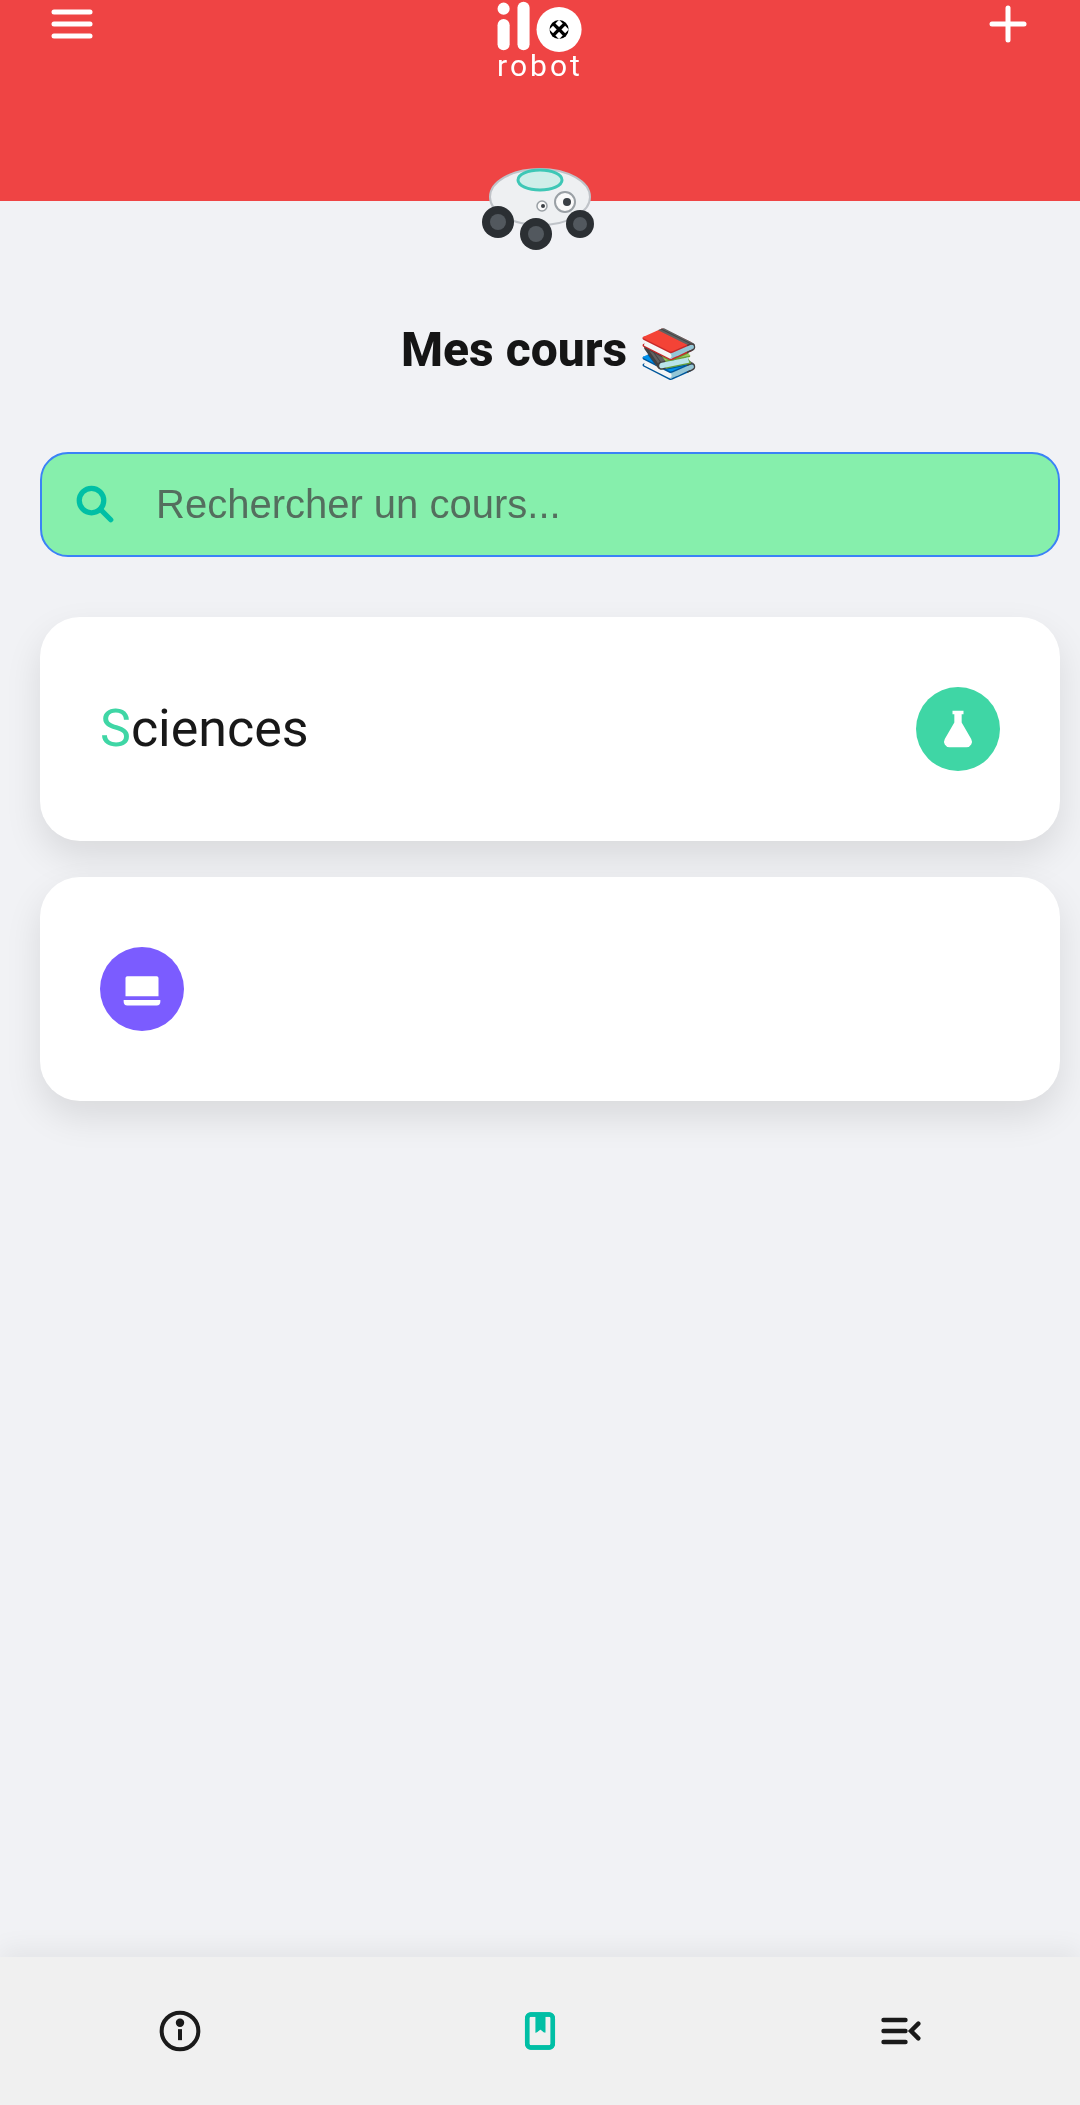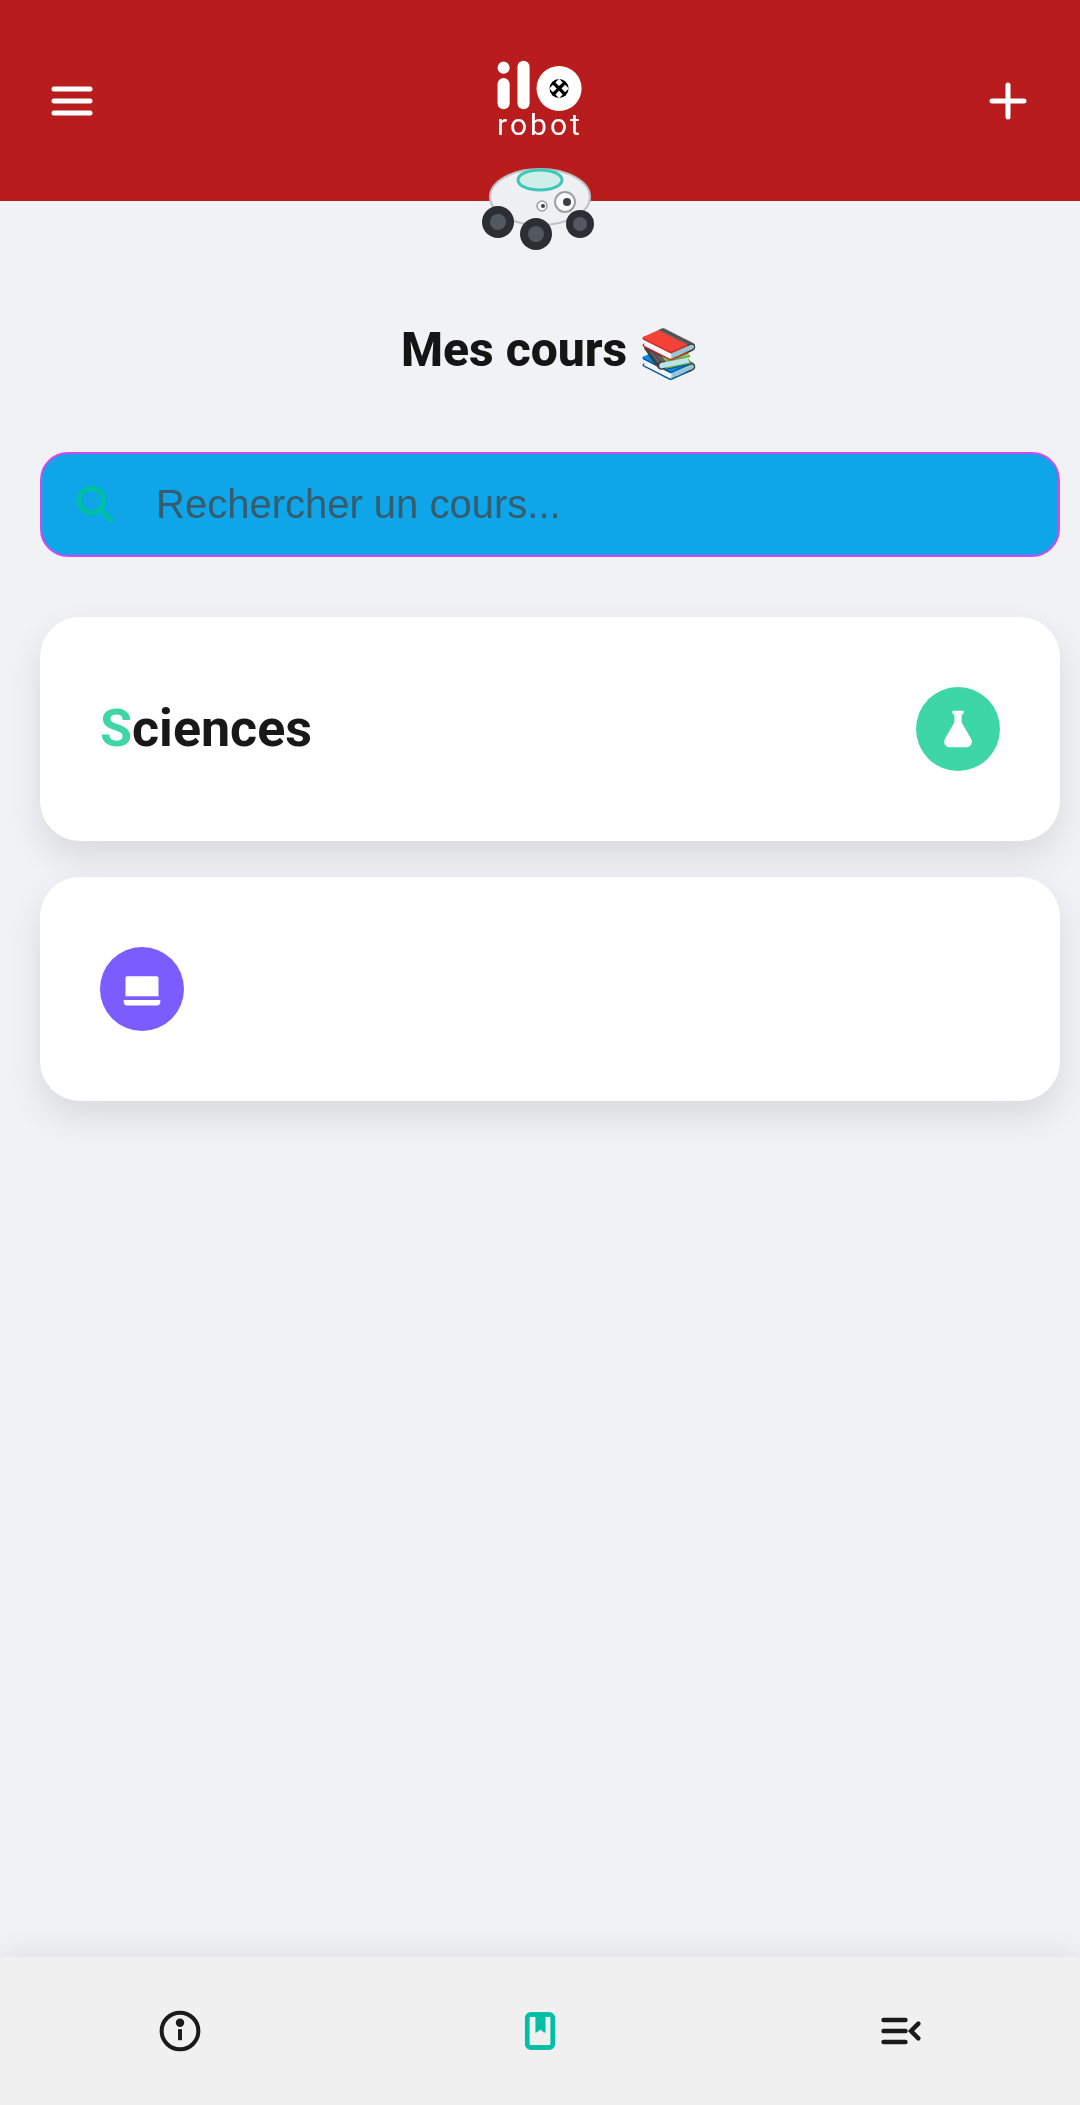--- a/index.html
+++ b/index.html
@@ -3,23 +3,23 @@
 <meta charset="utf-8">
 <style>
   * { box-sizing: border-box; margin: 0; padding: 0; }
   html, body { width: 1080px; height: 2105px; font-family: -apple-system, BlinkMacSystemFont, "Segoe UI", Roboto, Arial, sans-serif; }
   body { background: #f1f2f5; overflow: hidden; position: relative; }
 
   
   .header {
     width: 100%;
     height: 201px;
-    background: #b91c1c;
-    display: flex;
-    align-items: center;
+    background: #ef4444;
+    display: flex;
+    align-items: flex-start;
     justify-content: space-between;
     padding: 0 48px;
     position: relative;
   }
   .menu-icon, .plus-icon { width: 48px; height: 48px; color: #fff; cursor: pointer; }
   .logo-wrap { display: flex; flex-direction: column; align-items: center; gap: 2px; }
   .logo-svg { width: 104px; height: auto; }
   .logo-text { color: #fff; font-size: 30px; letter-spacing: 3px; font-weight: 400; margin-top: -6px; }
 
   
@@ -45,22 +45,22 @@
     color: #151515;
     margin-bottom: 70px;
   }
   .page-title .emoji { font-size: 48px; vertical-align: middle; }
 
   
   .search-box {
     display: flex;
     align-items: center;
     gap: 40px;
-    background: #0ea5e9;
-    border: 2px solid #d946ef;
+    background: #86efac;
+    border: 2px solid #3b82f6;
     border-radius: 28px;
     padding: 28px 32px;
     margin-bottom: 60px;
   }
   .search-icon { width: 42px; height: 42px; color: #00bfa5; flex-shrink: 0; }
   .search-input {
     border: none;
     background: transparent;
     font-size: 40px;
     font-weight: 400;
@@ -75,21 +75,21 @@
   .card {
     background: #fff;
     border-radius: 40px;
     padding: 70px 60px;
     display: flex;
     align-items: center;
     justify-content: space-between;
     box-shadow: 0 16px 36px rgba(0,0,0,0.10);
     cursor: pointer;
   }
-  .card-title { font-size: 52px; font-weight: 700; color: #181818; }
+  .card-title { font-size: 52px; font-weight: 400; color: #181818; }
   .card-title .first { display: inline; }
   .badge {
     width: 84px; height: 84px; border-radius: 50%;
     display: flex; align-items: center; justify-content: center;
     flex-shrink: 0;
   }
   .badge svg { width: 44px; height: 44px; fill: #fff; }
 
   
   .bottom-nav {

